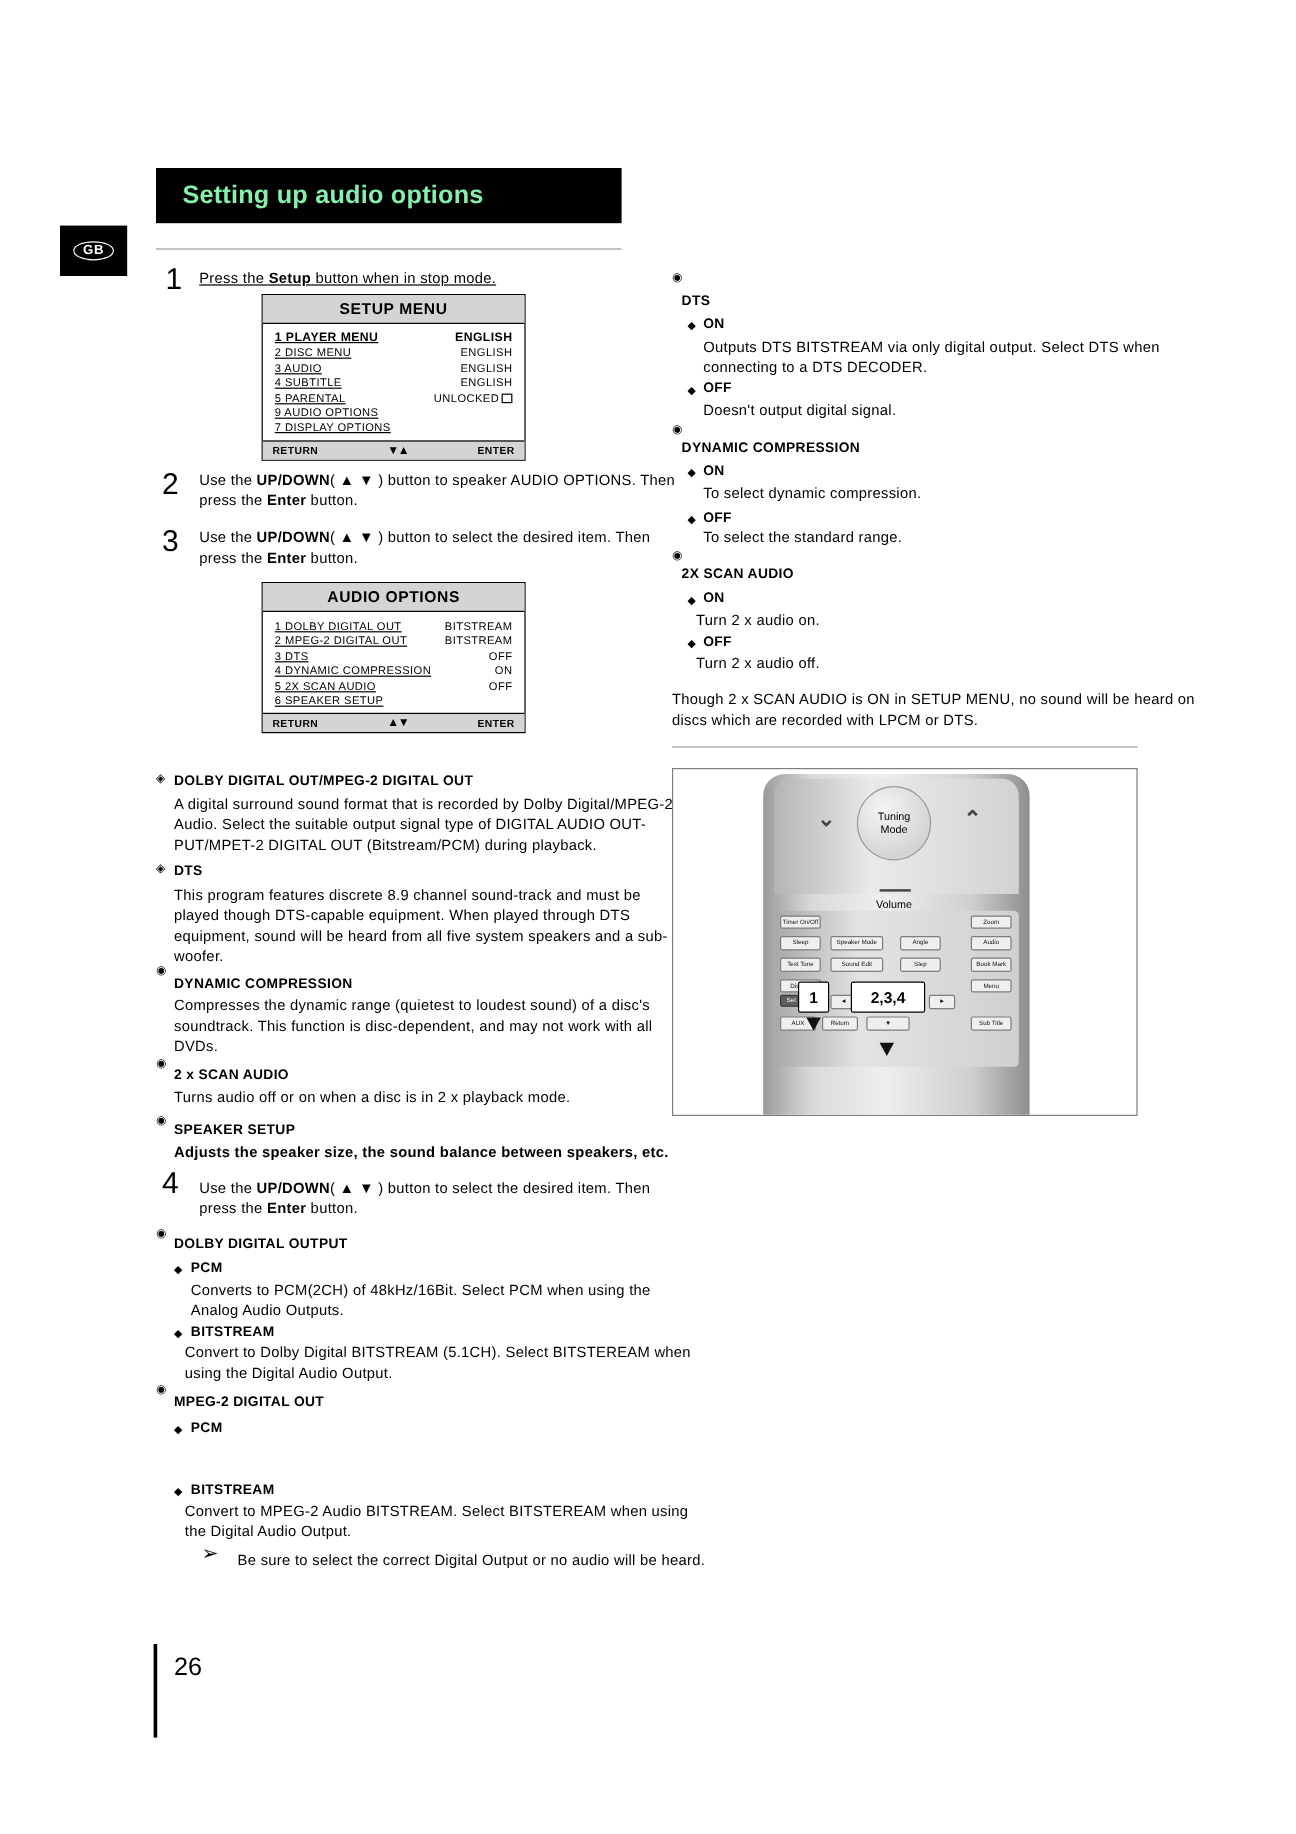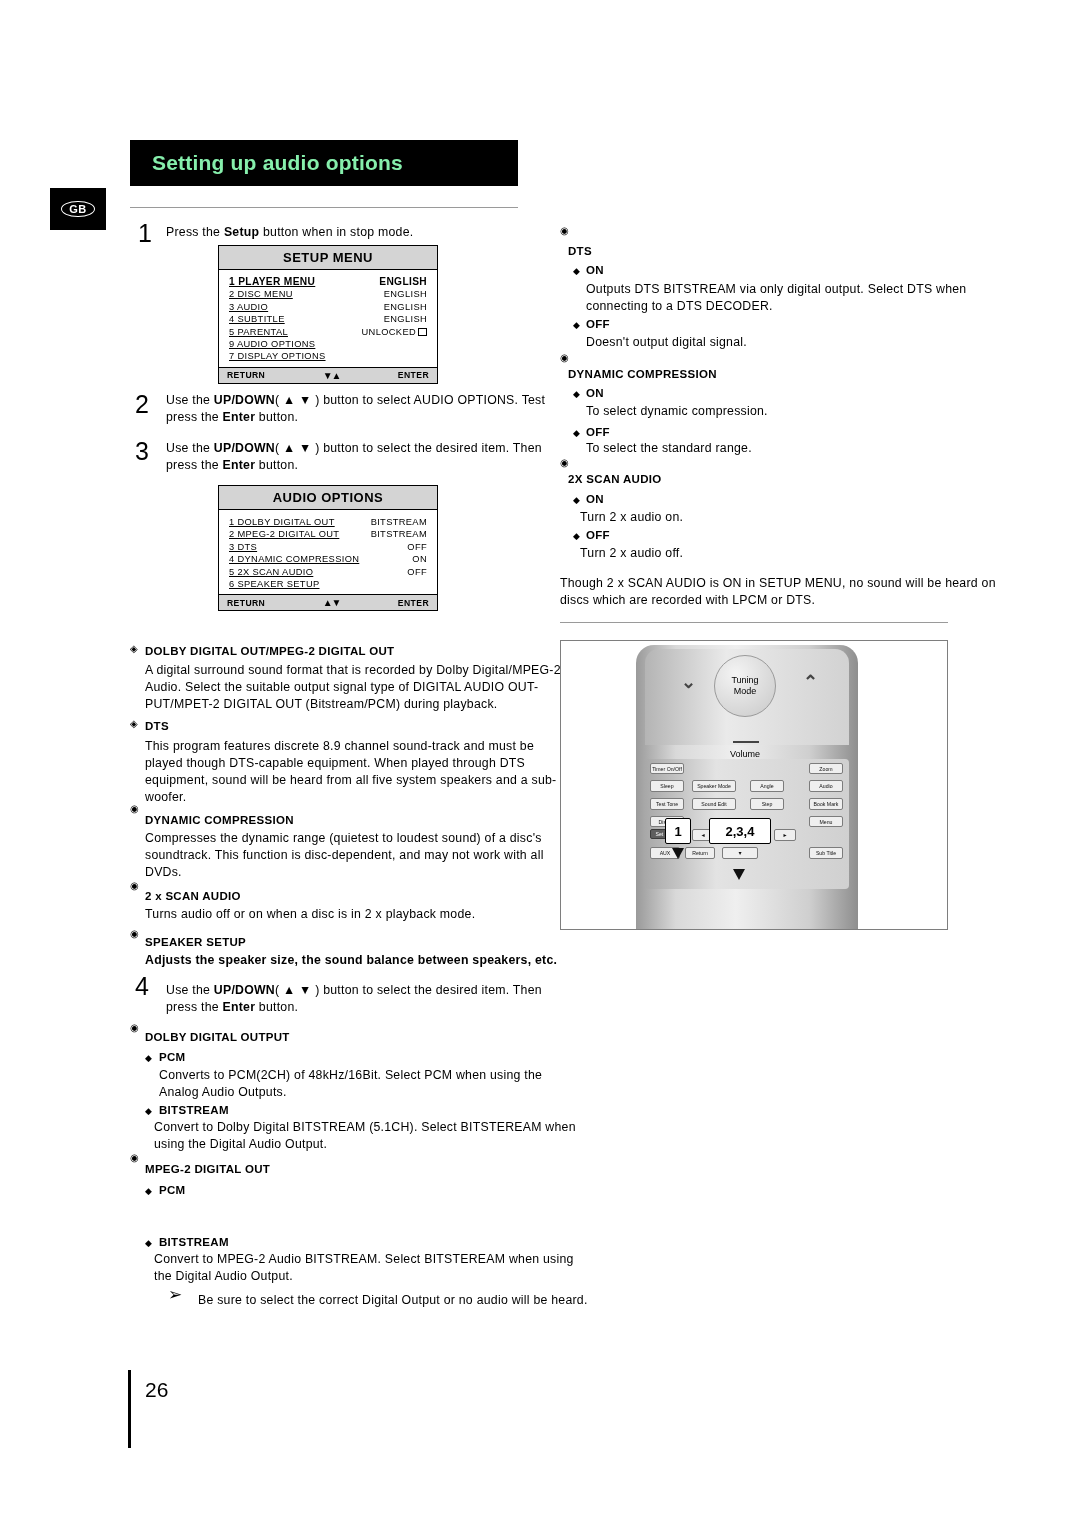--- a/index.html
+++ b/index.html
@@ -151,21 +151,21 @@
 
 <div class="page">
 
   <div class="title-bar">Setting up audio options</div>
   <div class="gb-badge">
     <span class="oval">GB</span>
   </div>
   <div class="hrule-left"></div>
 
   <div class="step-num" style="left:138px; top:219px;">1</div>
-  <div class="body-t" style="left:166px; top:224px; width:360px;">
+  <div class="body-t" style="left:166px; top:224px; width:360px;text-decoration:underline;">
     <span>Press the </span><span class="body-b">Setup</span><span> button when in stop mode.</span>
   </div>
 
   <div class="osd" style="left:218px; top:245px; width:220px;">
     <div class="osd-title">SETUP MENU</div>
     <div class="osd-body">
       <div class="row first">
         <span class="lbl">1 PLAYER MENU</span>
         <span class="val">ENGLISH</span>
       </div>
@@ -196,21 +196,21 @@
     </div>
     <div class="osd-foot">
       <span>RETURN</span>
       <span class="arrows">▼▲</span>
       <span>ENTER</span>
     </div>
   </div>
 
   <div class="step-num" style="left:135px; top:390px;">2</div>
   <div class="body-t" style="left:166px; top:392px; width:400px;">
-    <span>Use the </span><span class="body-b">UP/DOWN</span><span>(  ▲   ▼  ) button to select AUDIO OPTIONS. Test</span>
+    <span>Use the </span><span class="body-b">UP/DOWN</span><span>(  ▲   ▼  ) button to speaker AUDIO OPTIONS. Then</span>
   </div>
   <div class="body-t" style="left:166px; top:409px; width:400px;">
     <span>press the </span><span class="body-b">Enter</span><span> button.</span>
   </div>
 
   <div class="step-num" style="left:135px; top:437px;">3</div>
   <div class="body-t" style="left:166px; top:440px; width:420px;">
     <span>Use the </span><span class="body-b">UP/DOWN</span><span>(  ▲   ▼  ) button to select the desired item. Then</span>
   </div>
   <div class="body-t" style="left:166px; top:457px; width:420px;">

